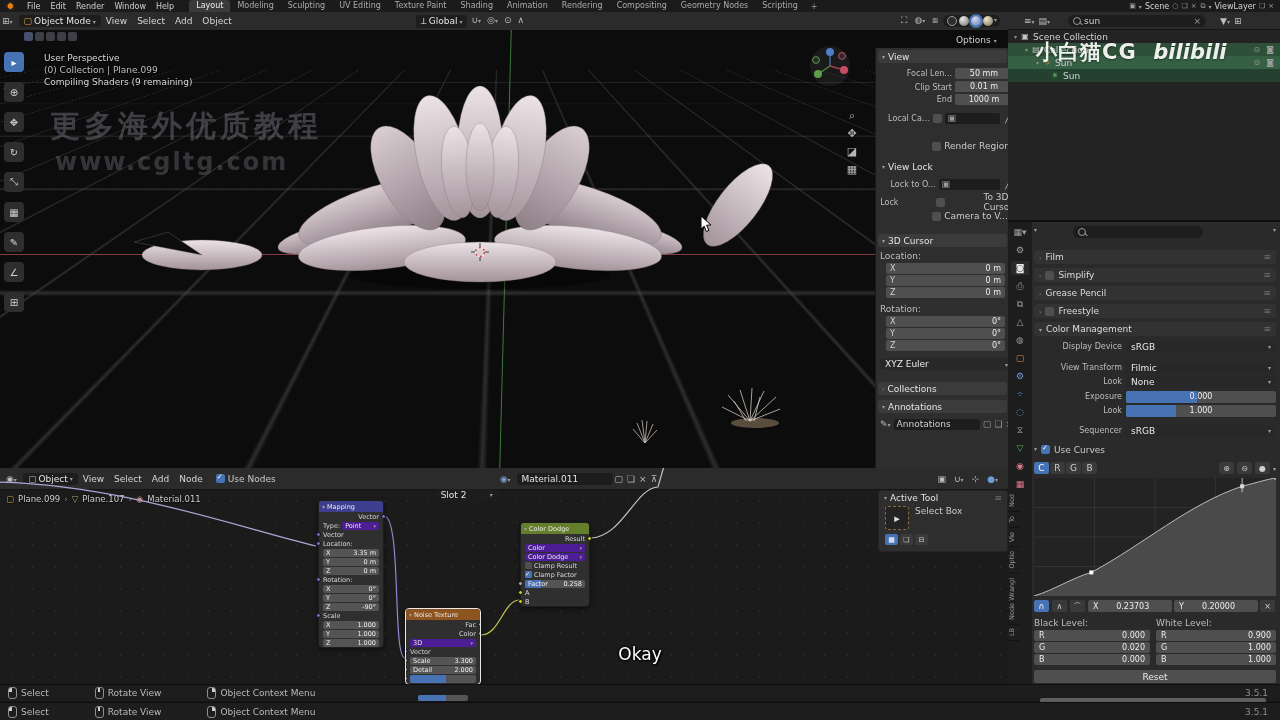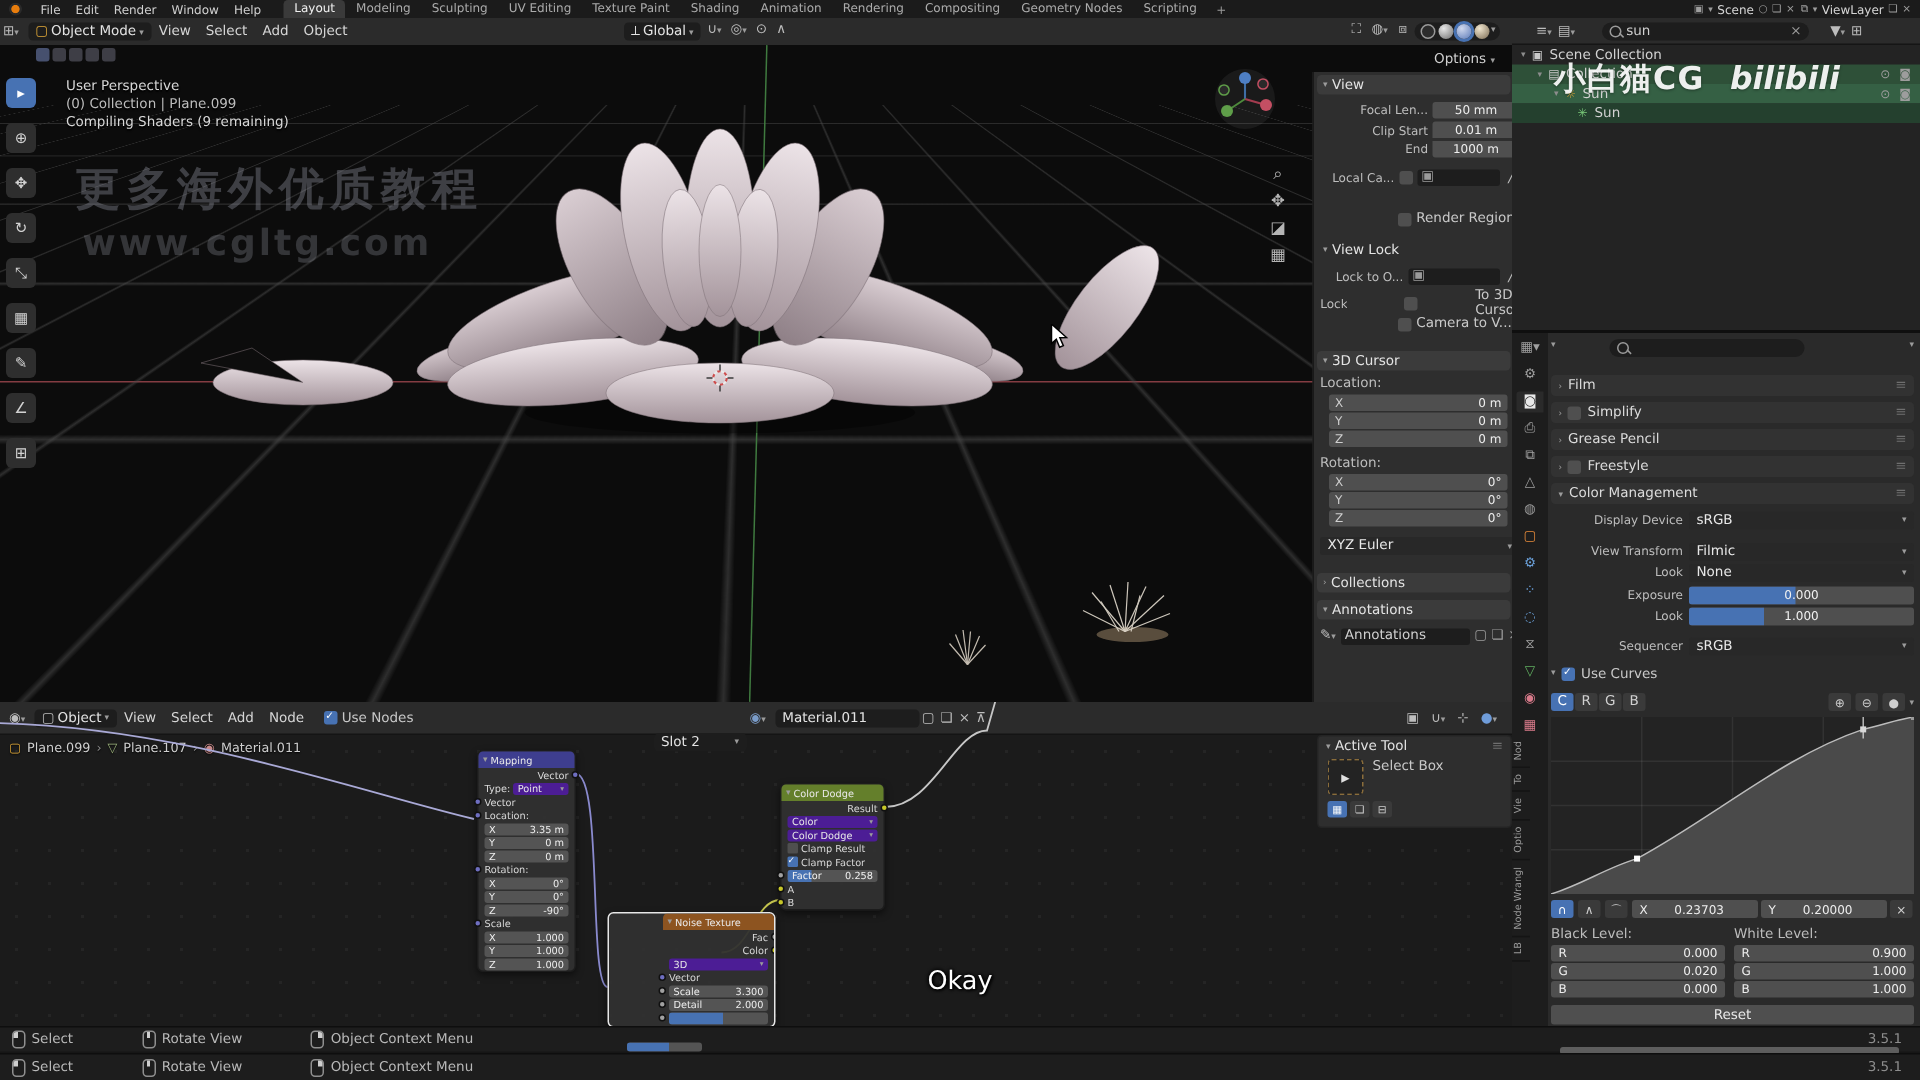--- a/index.html
+++ b/index.html
@@ -112,21 +112,21 @@
   .xyfield{flex:1;background:#4f4f4f;border-radius:2px;height:12px;display:flex;padding:0 5px;color:#ededed;align-items:center;font-size:8px;}
   .lvl{display:flex;height:11px;background:#4f4f4f;border-radius:2px;padding:0 5px;align-items:center;color:#ededed;font-size:8px;margin-bottom:1px;}
   .reset-btn{background:#4f4f4f;border-radius:2px;height:13px;display:flex;align-items:center;justify-content:center;color:#e8e8e8;}
 
   
   .node-editor{left:0;top:468px;width:1008px;height:216px;background:#1b1b1b;
      background-image:radial-gradient(rgba(255,255,255,.045) 1px,transparent 1px);background-size:22px 22px;}
   .ne-header{position:absolute;left:0;top:0;width:1008px;height:21px;background:#2b2b2b;display:flex;align-items:center;border-bottom:1px solid #141414;}
   .ne-crumb{position:absolute;left:6px;top:26px;display:flex;align-items:center;gap:4px;color:#cfcfcf;font-size:8.5px;text-shadow:0 1px 1px #000;}
   .node{position:absolute;background:rgba(48,48,48,.95);border:1px solid #1c1c1c;border-radius:4px;box-shadow:0 2px 5px rgba(0,0,0,.5);font-size:6.5px;color:#d8d8d8;}
-  .node.selected{border-color:#e8e8e8;padding-left:36px;}
+  .node.selected{border-color:#e8e8e8;}
   .node-h{height:11px;border-radius:3px 3px 0 0;display:flex;align-items:center;gap:2px;padding:0 3px;color:#e9e9e9;font-size:6.5px;}
   .nrow{position:relative;display:flex;align-items:center;height:9px;padding:0 4px;gap:2px;}
   .nrow .rr{margin-left:auto;}
   .nfield{flex:1;background:#545454;border-radius:2px;height:8px;line-height:8px;display:flex;padding:0 3px;color:#eee;}
   .nfield .nv{margin-left:auto;}
   .ndd{flex:1;background:#4c1d95;border-radius:2px;height:8px;line-height:8px;display:flex;padding:0 3px;color:#e6e6e6;}
   .ndd .chev{margin-left:auto;font-size:5px;}
   .nslider{flex:1;background:#545454;border-radius:2px;height:8px;position:relative;overflow:hidden;}
   .nslider .fill{position:absolute;top:0;bottom:0;left:0;background:#4772b3;}
   .nslider .tt{position:absolute;left:3px;line-height:8px;color:#f2f2f2;}

